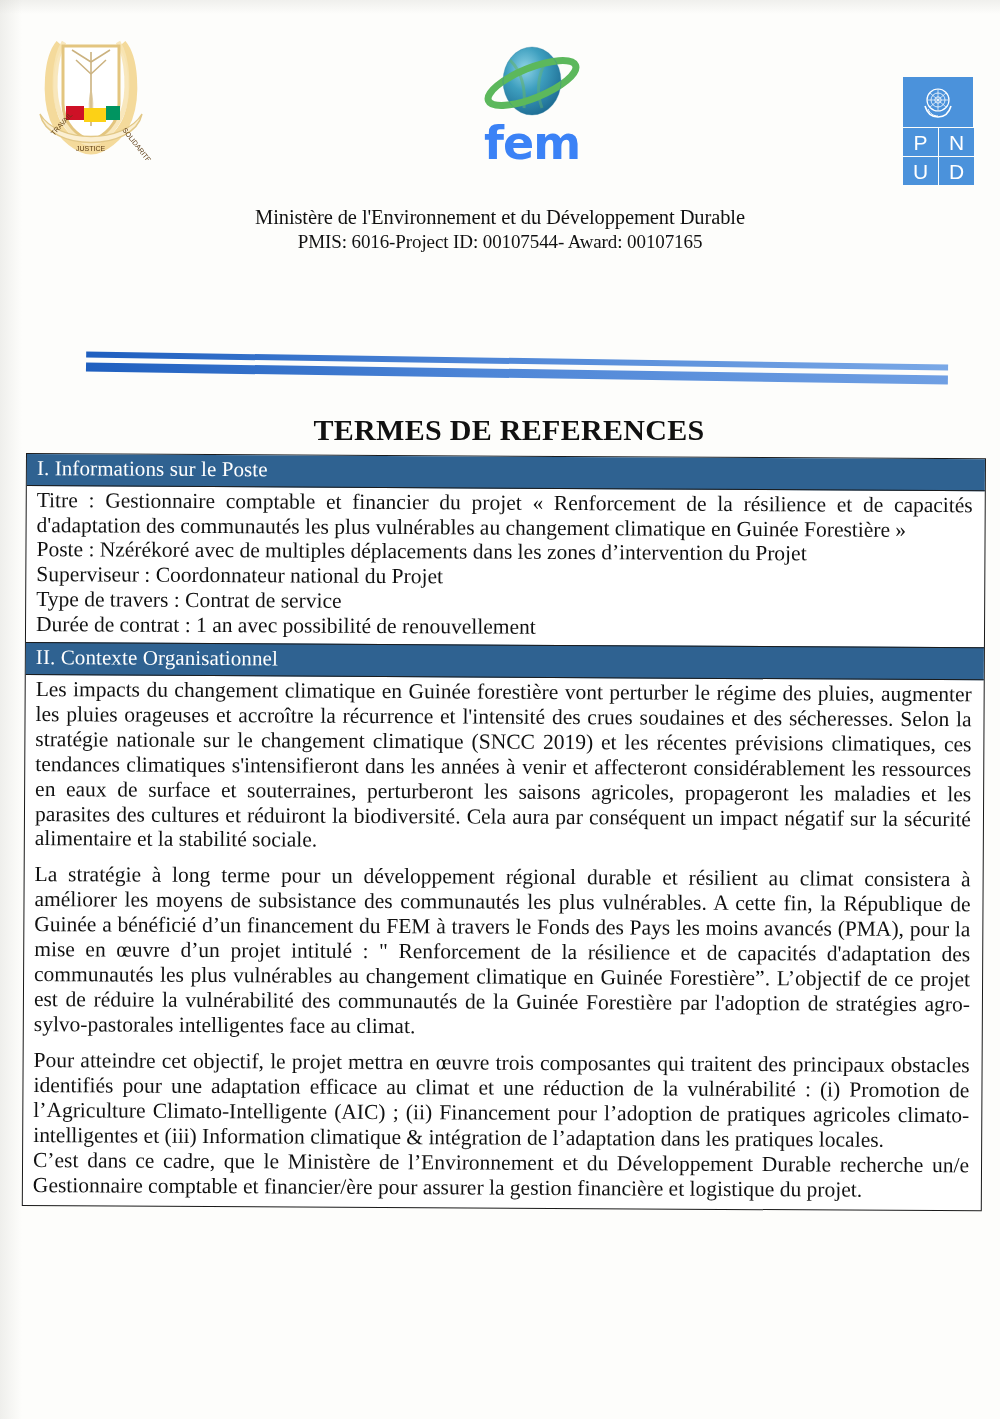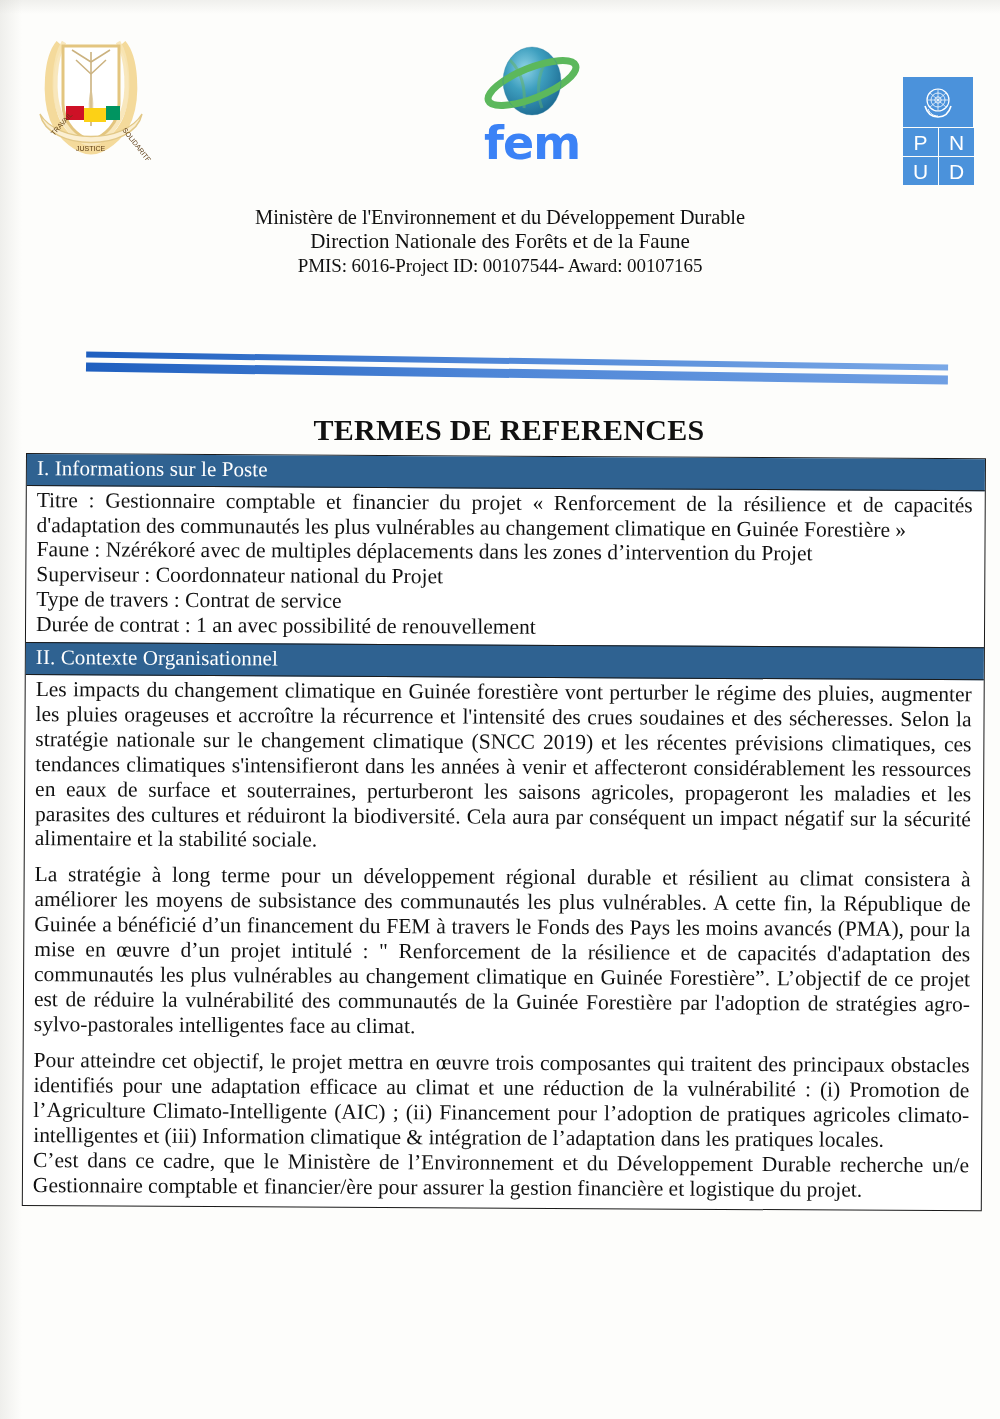--- a/index.html
+++ b/index.html
@@ -283,40 +283,39 @@
         <div class="pnud-cell">P</div>
         <div class="pnud-cell">N</div>
         <div class="pnud-cell">U</div>
         <div class="pnud-cell">D</div>
       </div>
     </div>
   </div>
 
   <div class="header-text">
     <div class="min-line">Ministère de l'Environnement et du Développement Durable</div>
-    <div class="dir-line">Direction Nationale des Forêts et de la Faune</div>
     <div class="pmis">PMIS: 6016-Project ID: 00107544- Award: 00107165</div>
   </div>
 
   <div class="rule-wrap">
     <div class="rule-thick"></div>
     <div class="rule-thin"></div>
   </div>
 
   <div class="tor-title">TERMES DE REFERENCES</div>
 
   <div class="doc-frame">
 
     <div class="sec-head first">I.  Informations sur le Poste</div>
     <div class="sec-body">
       <div class="info-line wrapped">
         <span>Titre</span><span>&nbsp;: </span><span>Gestionnaire comptable et financier du projet « Renforcement de la résilience et de capacités d'adaptation des communautés les plus vulnérables au changement climatique en Guinée Forestière »</span>
       </div>
       <div class="info-line">
-        <span>Faune</span><span>&nbsp;: </span><span>Nzérékoré avec de multiples déplacements dans les zones d’intervention du Projet</span>
+        <span>Poste</span><span>&nbsp;: </span><span>Nzérékoré avec de multiples déplacements dans les zones d’intervention du Projet</span>
       </div>
       <div class="info-line">
         <span>Superviseur</span><span>&nbsp;: </span><span>Coordonnateur national du Projet</span>
       </div>
       <div class="info-line">
         <span>Type de travers</span><span>&nbsp;: </span><span>Contrat de service</span>
       </div>
       <div class="info-line">
         <span>Durée de contrat</span><span>&nbsp;: </span><span>1 an avec possibilité de renouvellement</span>
       </div>

